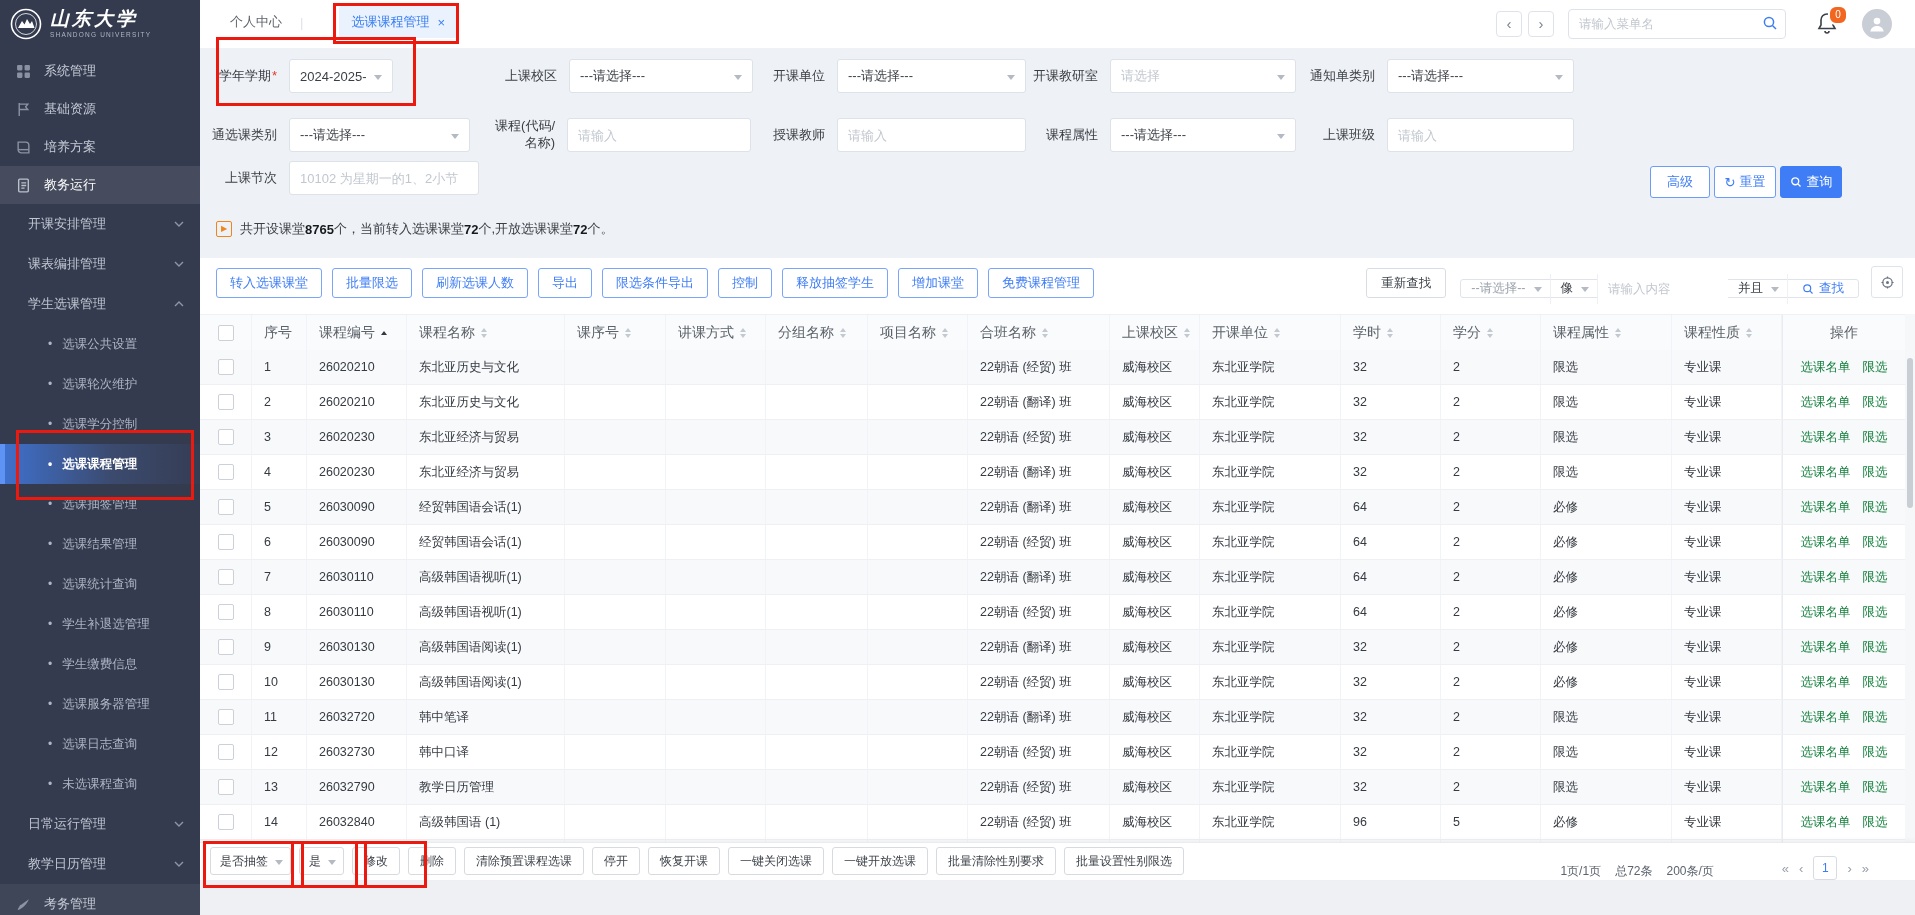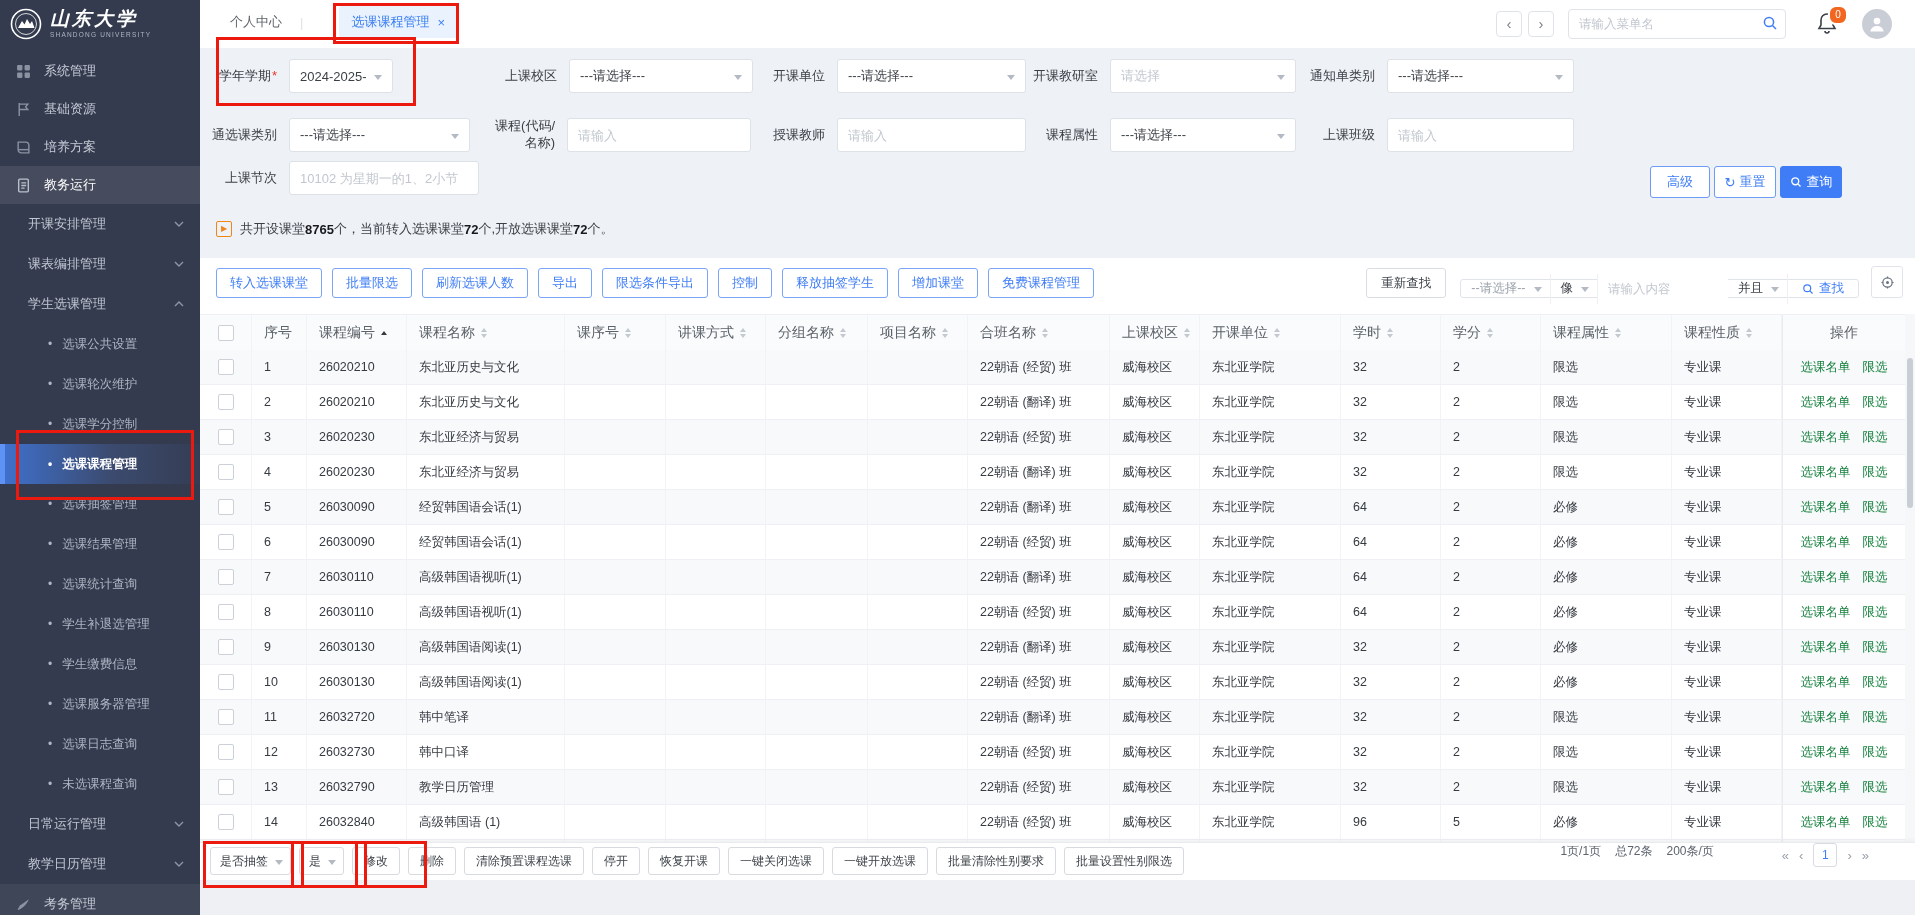--- a/index.html
+++ b/index.html
@@ -130,21 +130,21 @@
 
   
   .bottombar{position:absolute;left:0;right:0;bottom:0;height:37px;background:#fff;border-top:1px solid #e9ebef;
              box-shadow:0 -2px 5px rgba(0,0,0,0.04);}
   #bbControls{position:absolute;left:10px;top:4px;display:flex;gap:8px;align-items:center;}
   .bsel{position:relative;height:28px;border:1px solid #d7dbe0;border-radius:3px;background:#fff;display:flex;
         align-items:center;padding:0 22px 0 9px;font-size:12px;color:#3d4248;cursor:pointer;box-sizing:border-box;}
   .bsel .caret{right:7px;top:12px;}
   .bbtn{height:28px;padding:0 11px;border:1px solid #d7dbe0;border-radius:3px;background:#fff;font-size:12px;
         color:#3d4248;cursor:pointer;font-family:inherit;white-space:nowrap;}
-  .pag{position:absolute;right:46px;top:0;height:37px;display:flex;align-items:flex-start;gap:14px;font-size:12px;color:#5d646e;}
+  .pag{position:absolute;right:46px;top:0;height:37px;display:flex;align-items:flex-end;gap:14px;font-size:12px;color:#5d646e;}
   .pag-icons{display:flex;align-items:center;gap:10px;margin-left:54px;}
   .pgi{color:#98a0ab;font-size:13px;cursor:pointer;}
   .pgc{width:22px;height:22px;border:1px solid #d8dce2;border-radius:3px;background:#fff;color:#3f7df6;
        display:flex;align-items:center;justify-content:center;font-size:12px;cursor:pointer;}
 
   
   .rb{position:absolute;border:3px solid #ec1a0e;z-index:60;pointer-events:none;}
   #rb-tab{left:333px;top:3px;width:120px;height:35px;}
   #rb-term{left:216px;top:37px;width:194px;height:63px;}
   #rb-side{left:16px;top:430px;width:172px;height:64px;}

